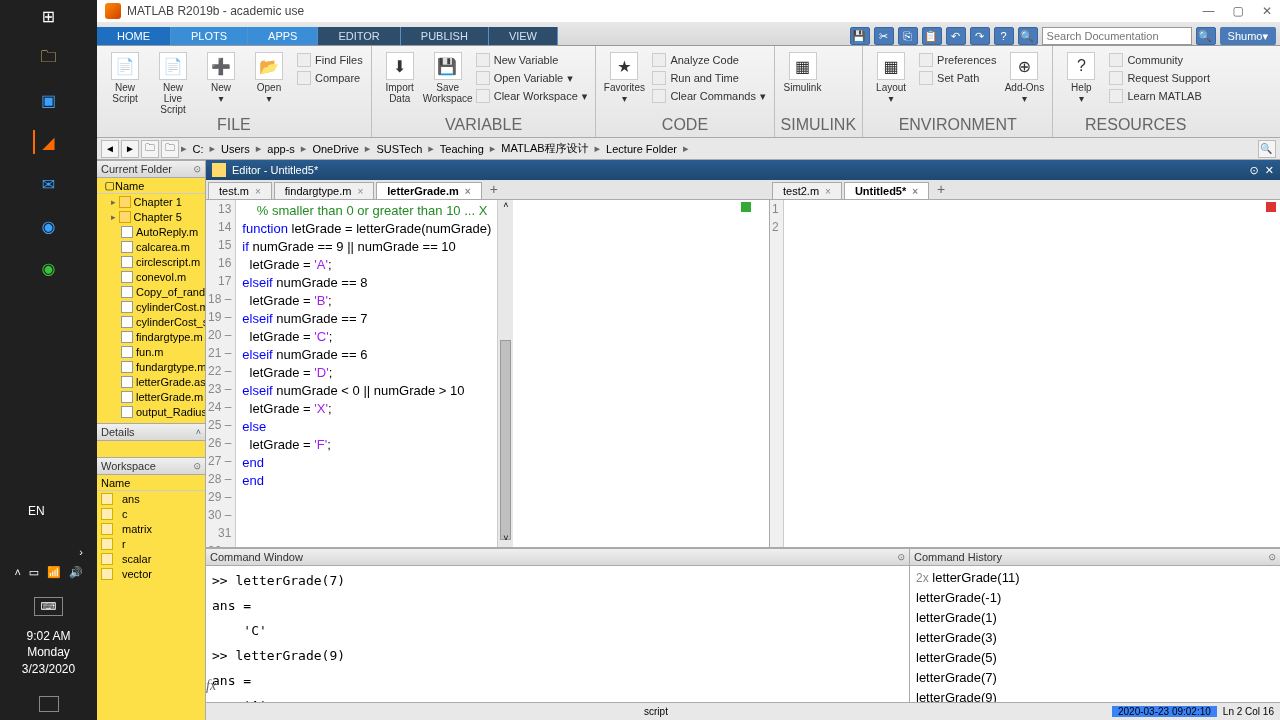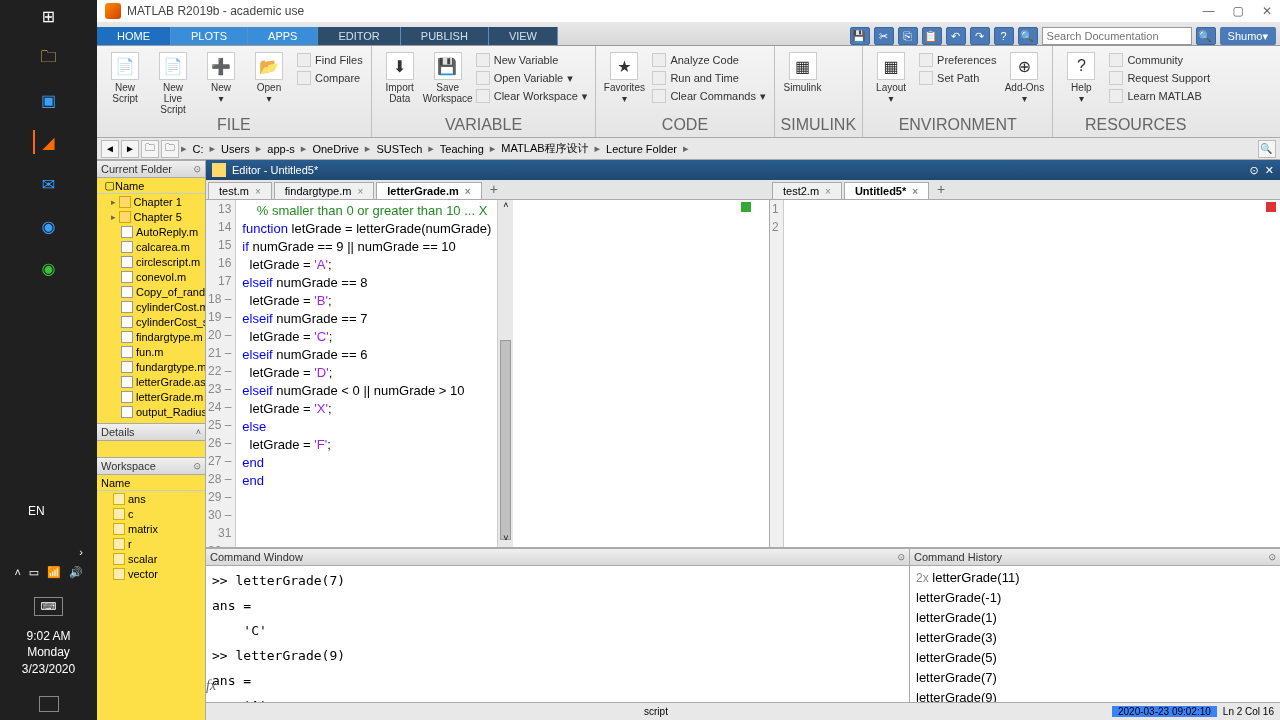--- a/index.html
+++ b/index.html
@@ -44,21 +44,21 @@
 .panel-hdr .drop { margin-left: auto; font-size: 9px; color: #666; }
 .cf-body { flex: 1; overflow: hidden; font-size: 11px; }
 .cf-row { display: flex; align-items: center; gap: 3px; padding: 0 2px; height: 15px; white-space: nowrap; overflow: hidden; cursor: pointer; }
 .cf-ico { width: 12px; height: 12px; background: #fff; border: 1px solid #ccc; flex-shrink: 0; }
 .cf-ico.folder { background: #ffd96b; border-color: #d4a800; }
 .cf-ico.m { background: #fff; border-color: #999; }
 .cf-indent { padding-left: 14px; }
 .cf-indent2 { padding-left: 24px; }
 .details-body { height: 16px; }
 .ws-body { flex: 1; font-size: 11px; overflow: hidden; }
-.ws-row { display: flex; align-items: center; gap: 3px; padding: 0 16px; height: 15px; }
+.ws-row { display: flex; align-items: center; gap: 9px; padding: 0 4px; height: 15px; }
 .ws-ico { width: 12px; height: 12px; background: #ffedb3; border: 1px solid #d4b000; }
 .center-col { flex: 1; display: flex; flex-direction: column; min-width: 0; }
 .editor-bar { height: 20px; background: linear-gradient(#2a5c8f,#1e4870); color: #fff; font-size: 11px; display: flex; align-items: center; padding: 0 6px; }
 .editor-bar .ico { width: 14px; height: 14px; background: #ffd96b; margin-right: 6px; }
 .editor-bar .btns { margin-left: auto; display: flex; gap: 6px; }
 .editor-tabs { height: 20px; background: #e5e5e5; border-bottom: 1px solid #aaa; display: flex; align-items: flex-end; font-size: 11px; }
 .ed-tab { padding: 2px 10px; border: 1px solid #aaa; border-bottom: none; background: #f0f0f0; margin-left: 2px; display: flex; align-items: center; gap: 6px; cursor: pointer; }
 .ed-tab.active { background: #fff; font-weight: bold; }
 .ed-tab .x { color: #888; font-size: 10px; }
 .ed-tab.add { border: none; background: transparent; padding: 2px 6px; font-size: 14px; color: #666; }

